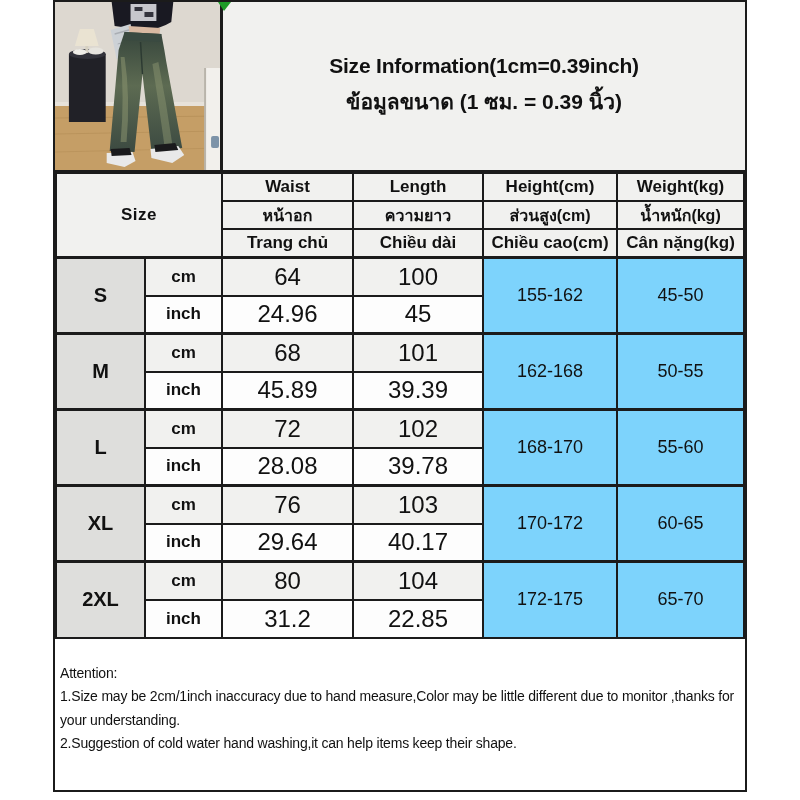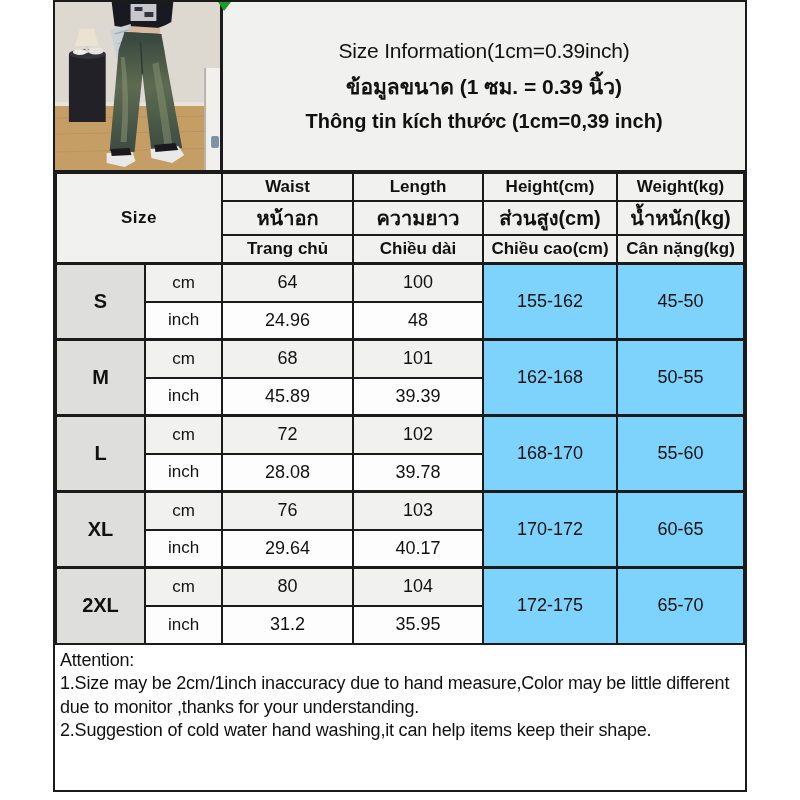--- a/index.html
+++ b/index.html
@@ -8,47 +8,47 @@
   .page { position:relative; width:800px; height:800px; background:#fff; }
 
   .sheet { position:absolute; left:53px; top:0; width:694px; height:792px;
     border:2px solid #1b1b1b; background:#fff; display:flex; flex-direction:column; }
 
   
   .top-row { display:flex; height:170px; border-bottom:2px solid #1b1b1b; flex:0 0 auto; }
   .photo-box { width:168px; flex:0 0 auto; border-right:3px solid #1b1b1b; position:relative; overflow:hidden; background:#ddd8d0; }
   .photo-box svg { display:block; width:100%; height:100%; }
   .title-box { flex:1; background:#f1f1ef; display:flex; flex-direction:column; justify-content:center; align-items:center; gap:7px; text-align:center; }
-  .title-en { font-size:21px; font-weight:normal; letter-spacing:-0.2px; }
+  .title-en { font-size:21px; font-weight:bold; letter-spacing:-0.2px; }
   .title-th { font-size:21px; font-weight:bold; }
   .title-vi { font-size:20px; font-weight:bold; }
 
   .green-corner { position:absolute; top:0; left:163px; width:0; height:0;
     border-top:9px solid #1d9b27; border-left:6px solid transparent; border-right:7px solid transparent; z-index:5; }
 
   
   table.size-table { width:100%; border-collapse:collapse; table-layout:fixed; flex:0 0 auto; }
   .size-table td { border:2px solid #1b1b1b; text-align:center; vertical-align:middle; overflow:hidden;margin-left:14px; }
   .col-size{width:89px;} .col-unit{width:77px;} .col-waist{width:131px;}
   .col-length{width:130px;} .col-height{width:134px;} .col-weight:{width:127px;}
 
   tr.hdr td { height:28px; font-weight:bold; background:#f1f1ef; font-size:17px; }
-  tr.hdr-th td { font-size:20px;text-align:center; }
+  tr.hdr-th td { font-size:16px;text-align:center; }
   td.size-hdr { background:#dededc; font-size:34px; font-weight:bold; letter-spacing:0.5px; }
 
   tr.sub { height:38px; }
   td.size-cell { background:#dededc; font-weight:bold; font-size:20px; border-top-width:3px; }
-  td.unit-cell { font-weight:normal; font-size:17px;text-align:center; }
-  td.val { font-size:18px; }
+  td.unit-cell { font-weight:bold; font-size:17px;text-align:center; }
+  td.val { font-size:24px; }
   td.cmbg { background:#f1f1ef; border-top-width:3px; }
   td.whitebg { background:#fdfdfd; }
   td.merged { background:#7dd3fc; font-size:18px; border-top-width:3px; }
 
   
-  .attention { flex:1; background:#fff; padding:4px 8px 0 5px; font-size:18px; line-height:23.5px; letter-spacing:-0.2px; }
+  .attention { flex:1; background:#fff; padding:4px 8px 0 5px; font-size:14px; line-height:23.5px; letter-spacing:-0.2px;margin-top:19px; }
   .attention div { text-align:left; }
 </style>
 </head>
 <body>
 
 <div class="page">
   <div class="sheet">
     <div class="green-corner"></div>
 
     <div class="top-row">
@@ -99,21 +99,20 @@
 
           <polygon points="52,151 78,150 81,159 70,165 52,161" fill="#e9e9e9"></polygon>
           <polygon points="56,147 75,146 77,153 57,154" fill="#1a1a1c"></polygon>
           <polygon points="96,147 124,144 130,153 118,161 97,156" fill="#e9e9e9"></polygon>
           <polygon points="100,143 121,141 124,148 101,150" fill="#1a1a1c"></polygon>
         </svg>
       </div>
       <div class="title-box">
         <div class="title-en">Size Information(1cm=0.39inch)</div>
         <div class="title-th">ข้อมูลขนาด (1 ซม. = 0.39 นิ้ว)</div>
-        <div class="title-vi">Thông tin kích thước (1cm=0,39 inch)</div>
       </div>
     </div>
 
     <table class="size-table">
       <colgroup>
         <col class="col-size">
           <col class="col-unit">
           <col class="col-waist">
         <col class="col-length">
           <col class="col-height">
@@ -158,21 +157,21 @@
           <td class="size-cell" rowspan="2">S</td>
           <td class="unit-cell cmbg">cm</td>
           <td class="val cmbg">64</td>
           <td class="val cmbg">100</td>
           <td class="merged" rowspan="2">155-162</td>
           <td class="merged" rowspan="2">45-50</td>
         </tr>
         <tr class="sub">
           <td class="unit-cell whitebg">inch</td>
           <td class="val whitebg">24.96</td>
-          <td class="val whitebg">48</td>
+          <td class="val whitebg">45</td>
         </tr>
       </tbody>
       <tbody>
         <tr class="sub">
           <td class="size-cell" rowspan="2">M</td>
           <td class="unit-cell cmbg">cm</td>
           <td class="val cmbg">68</td>
           <td class="val cmbg">101</td>
           <td class="merged" rowspan="2">162-168</td>
           <td class="merged" rowspan="2">50-55</td>
@@ -218,21 +217,21 @@
           <td class="size-cell" rowspan="2">2XL</td>
           <td class="unit-cell cmbg">cm</td>
           <td class="val cmbg">80</td>
           <td class="val cmbg">104</td>
           <td class="merged" rowspan="2">172-175</td>
           <td class="merged" rowspan="2">65-70</td>
         </tr>
         <tr class="sub">
           <td class="unit-cell whitebg">inch</td>
           <td class="val whitebg">31.2</td>
-          <td class="val whitebg">35.95</td>
+          <td class="val whitebg">22.85</td>
         </tr>
       </tbody>
     </table>
 
     <div class="attention">
       <div>Attention:</div>
       <div>1.Size may be 2cm/1inch inaccuracy due to hand measure,Color may be little different due to monitor ,thanks for your understanding.</div>
       <div>2.Suggestion of cold water hand washing,it can help items keep their shape.</div>
     </div>
   </div>

